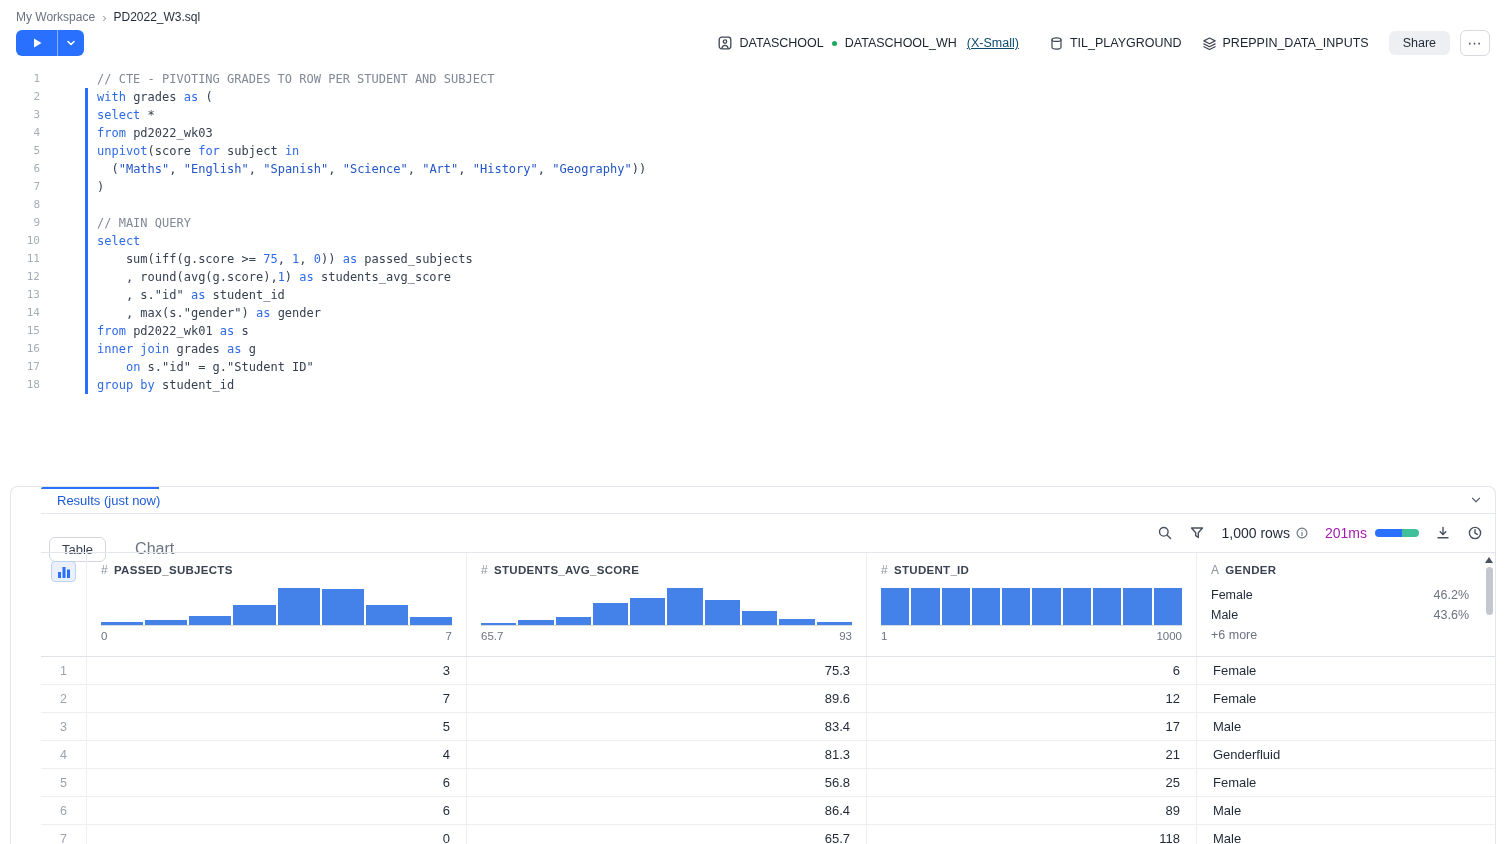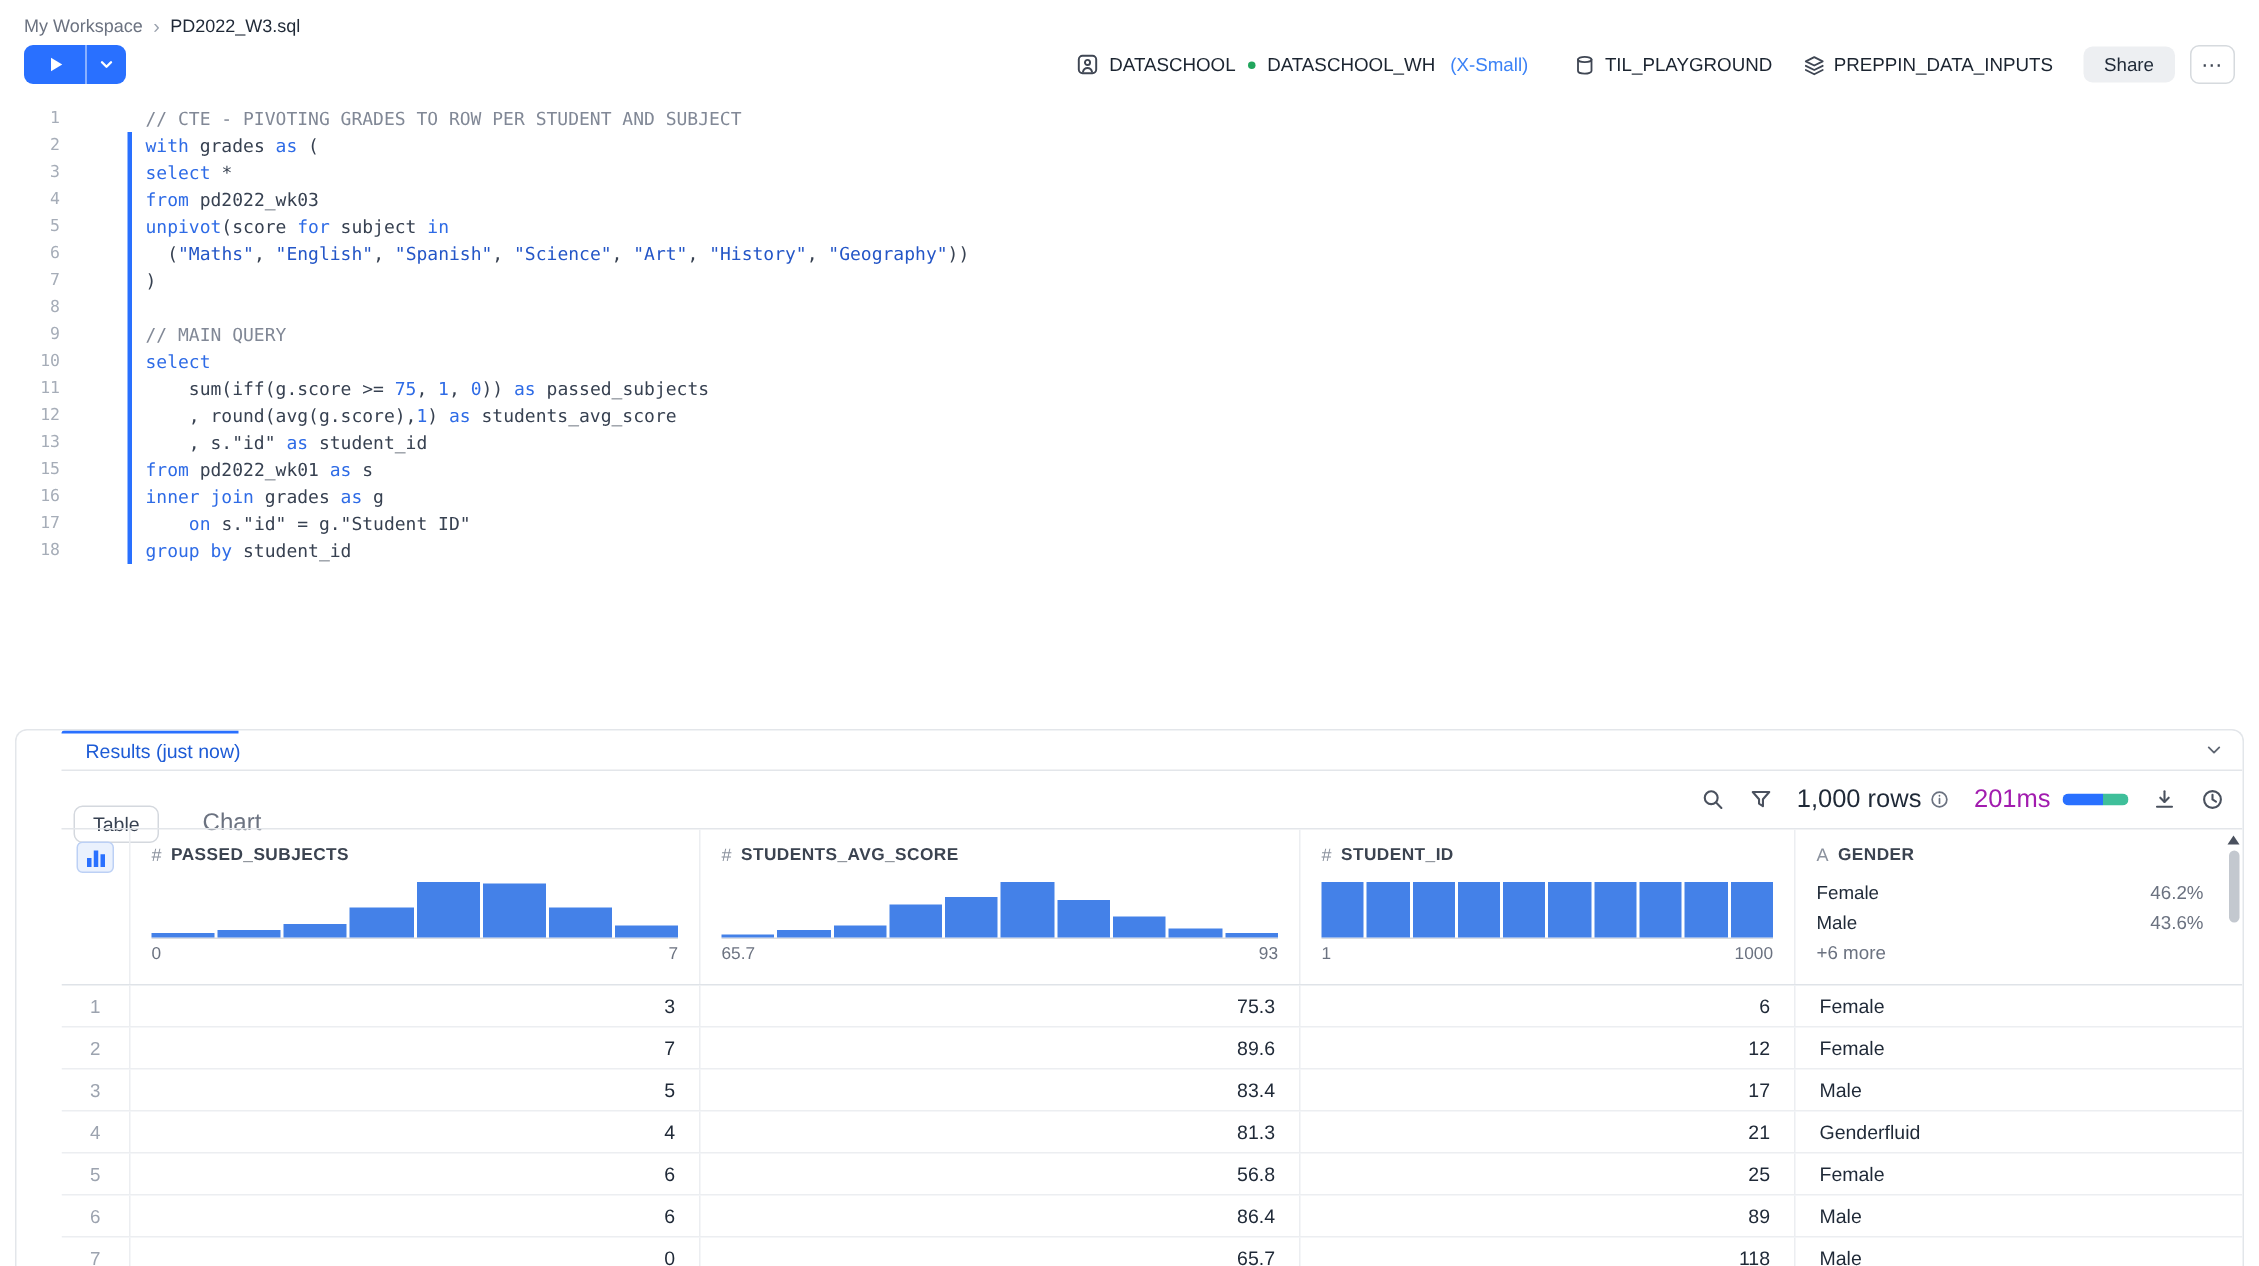--- a/index.html
+++ b/index.html
@@ -20,21 +20,21 @@
   .run-group { position:absolute; top:30px; left:16px; display:flex; height:26px; }
   .run-btn { width:41px; background:#2970ff; border-radius:6px 0 0 6px;
     display:flex; align-items:center; justify-content:center; }
   .run-caret { width:27px; background:#2970ff; border-radius:0 6px 6px 0;
     border-left:1px solid rgba(255,255,255,.45);
     display:flex; align-items:center; justify-content:center; }
 
   .top-right { position:absolute; top:30px; right:16px; height:26px;
     display:flex; align-items:center; font-size:12.5px; color:#1b2430; }
   .ctx-item { display:flex; align-items:center; gap:6px; font-weight:500;justify-content:center; }
-  .muted { color:#3b82f6; font-weight:400; margin-left:4px; }
+  .muted { color:#0c4a6e; font-weight:400; margin-left:4px;text-decoration:underline; }
   .dot { width:5px; height:5px; border-radius:50%; background:#21a65d; margin:0 8px; }
   .gap-lg { width:30px; } .gap-md { width:20px; }
   .share-btn { background:#edeff2; border-radius:6px; padding:5px 14px;
     font-size:12.5px; font-weight:500; color:#1f2937; margin-left:20px; }
   .more-btn { width:30px; height:26px; border:1px solid #d6dade; border-radius:6px;
     margin-left:10px; color:#3f4653; font-size:14px; line-height:1;
     display:flex; align-items:center; justify-content:center; letter-spacing:1px; }
 
   
   .editor { position:absolute; top:70px; left:0; right:0; height:404px;
@@ -60,21 +60,21 @@
     width:118px; height:2px; background:#2970ff; border-top-left-radius:8px; }
   .results-title { color:#1d5bd6; font-size:13px; padding-left:16px; }
   .results-collapse { position:absolute; right:12px; top:6px; color:#5f6672; }
 
   .toolbar { height:38px; flex:0 0 38px; display:flex; align-items:center;
     justify-content:space-between; padding:0 12px 0 8px; }
   .seg { display:flex; align-items:flex-end; gap:17px;margin-top:32px; }
   .tab-table { border:1px solid #d4d8de; border-radius:6px; padding:4px 12px;
     font-size:13px; color:#374151; background:#fff; }
   .tab-chart { padding:4px 12px; font-size:16px; color:#6b7280; }
-  .toolbar-right { display:flex; align-items:center; gap:16px; color:#444b57; font-size:17px; }
+  .toolbar-right { display:flex; align-items:center; gap:16px; color:#444b57; font-size:14px; }
   .rowcount { display:flex; align-items:center; gap:5px; color:#1f2937; }
   .latency { display:flex; align-items:center; gap:8px; color:#a21caf; }
   .latency-bar { width:44px; height:8px; border-radius:4px; overflow:hidden; display:flex; }
   .latency-bar .seg1 { width:27px; background:#2970ff; }
   .latency-bar .seg2 { width:17px; background:#3fbf9a; }
   .ticon { display:flex; align-items:center; color:#4a515e; }
 
   
   .table-area { flex:1; position:relative; overflow:hidden; border-top:1px solid #e3e6ea; }
   .grid-header, .grid-row { display:grid; grid-template-columns:45px 380px 400px 330px 1fr; }
@@ -188,20 +188,21 @@
       <div class="code-line"><span class="line-num">4</span><span class="line-marker on"></span><span class="line-code"><span class="tok-k">from</span><span class="tok-p"> pd2022_wk03</span></span></div>
       <div class="code-line"><span class="line-num">5</span><span class="line-marker on"></span><span class="line-code"><span class="tok-k">unpivot</span><span class="tok-p">(score </span><span class="tok-k">for</span><span class="tok-p"> subject </span><span class="tok-k">in</span></span></div>
       <div class="code-line"><span class="line-num">6</span><span class="line-marker on"></span><span class="line-code"><span class="tok-p">  (</span><span class="tok-s">"Maths"</span><span class="tok-p">, </span><span class="tok-s">"English"</span><span class="tok-p">, </span><span class="tok-s">"Spanish"</span><span class="tok-p">, </span><span class="tok-s">"Science"</span><span class="tok-p">, </span><span class="tok-s">"Art"</span><span class="tok-p">, </span><span class="tok-s">"History"</span><span class="tok-p">, </span><span class="tok-s">"Geography"</span><span class="tok-p">))</span></span></div>
       <div class="code-line"><span class="line-num">7</span><span class="line-marker on"></span><span class="line-code"><span class="tok-p">)</span></span></div>
       <div class="code-line"><span class="line-num">8</span><span class="line-marker on"></span><span class="line-code"></span></div>
       <div class="code-line"><span class="line-num">9</span><span class="line-marker on"></span><span class="line-code"><span class="tok-c">// MAIN QUERY</span></span></div>
       <div class="code-line"><span class="line-num">10</span><span class="line-marker on"></span><span class="line-code"><span class="tok-k">select</span></span></div>
       <div class="code-line"><span class="line-num">11</span><span class="line-marker on"></span><span class="line-code"><span class="tok-p">    sum(iff(g.score &gt;= </span><span class="tok-n">75</span><span class="tok-p">, </span><span class="tok-n">1</span><span class="tok-p">, </span><span class="tok-n">0</span><span class="tok-p">)) </span><span class="tok-k">as</span><span class="tok-p"> passed_subjects</span></span></div>
       <div class="code-line"><span class="line-num">12</span><span class="line-marker on"></span><span class="line-code"><span class="tok-p">    , round(avg(g.score),</span><span class="tok-n">1</span><span class="tok-p">) </span><span class="tok-k">as</span><span class="tok-p"> students_avg_score</span></span></div>
       <div class="code-line"><span class="line-num">13</span><span class="line-marker on"></span><span class="line-code"><span class="tok-p">    , s."id" </span><span class="tok-k">as</span><span class="tok-p"> student_id</span></span></div>
+      <div class="code-line"><span class="line-num">14</span><span class="line-marker on"></span><span class="line-code"><span class="tok-p">    , max(s."gender") </span><span class="tok-k">as</span><span class="tok-p"> gender</span></span></div>
       <div class="code-line"><span class="line-num">15</span><span class="line-marker on"></span><span class="line-code"><span class="tok-k">from</span><span class="tok-p"> pd2022_wk01 </span><span class="tok-k">as</span><span class="tok-p"> s</span></span></div>
       <div class="code-line"><span class="line-num">16</span><span class="line-marker on"></span><span class="line-code"><span class="tok-k">inner join</span><span class="tok-p"> grades </span><span class="tok-k">as</span><span class="tok-p"> g</span></span></div>
       <div class="code-line"><span class="line-num">17</span><span class="line-marker on"></span><span class="line-code"><span class="tok-p">    </span><span class="tok-k">on</span><span class="tok-p"> s."id" = g."Student ID"</span></span></div>
       <div class="code-line"><span class="line-num">18</span><span class="line-marker on"></span><span class="line-code"><span class="tok-k">group by</span><span class="tok-p"> student_id</span></span></div>
     </div>
 </div>
 
 <div class="results">
 
   <div class="results-header">

